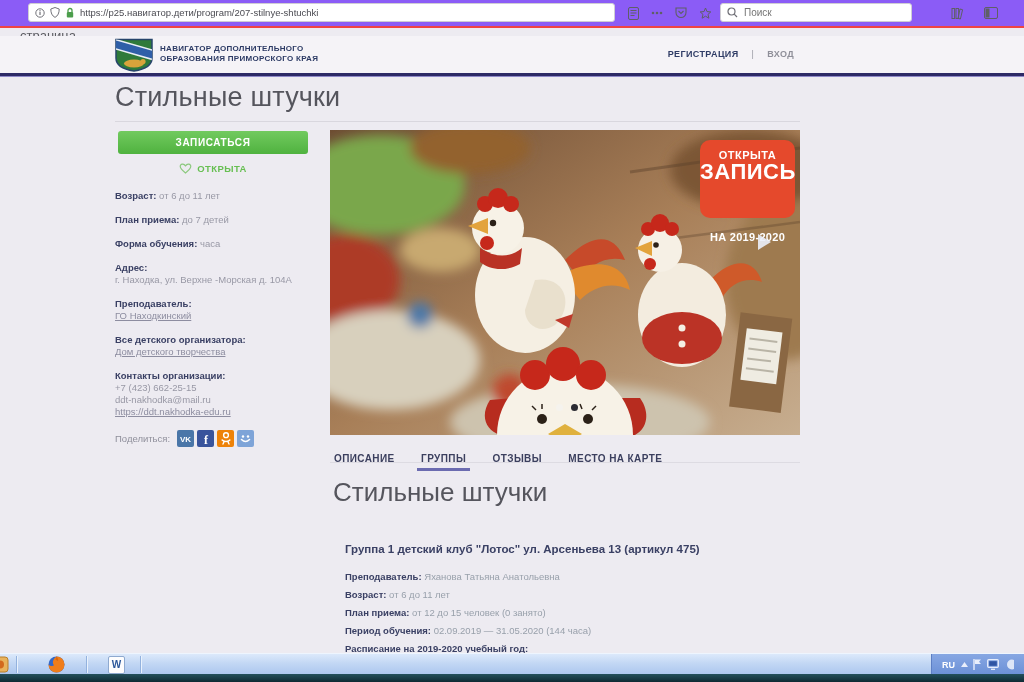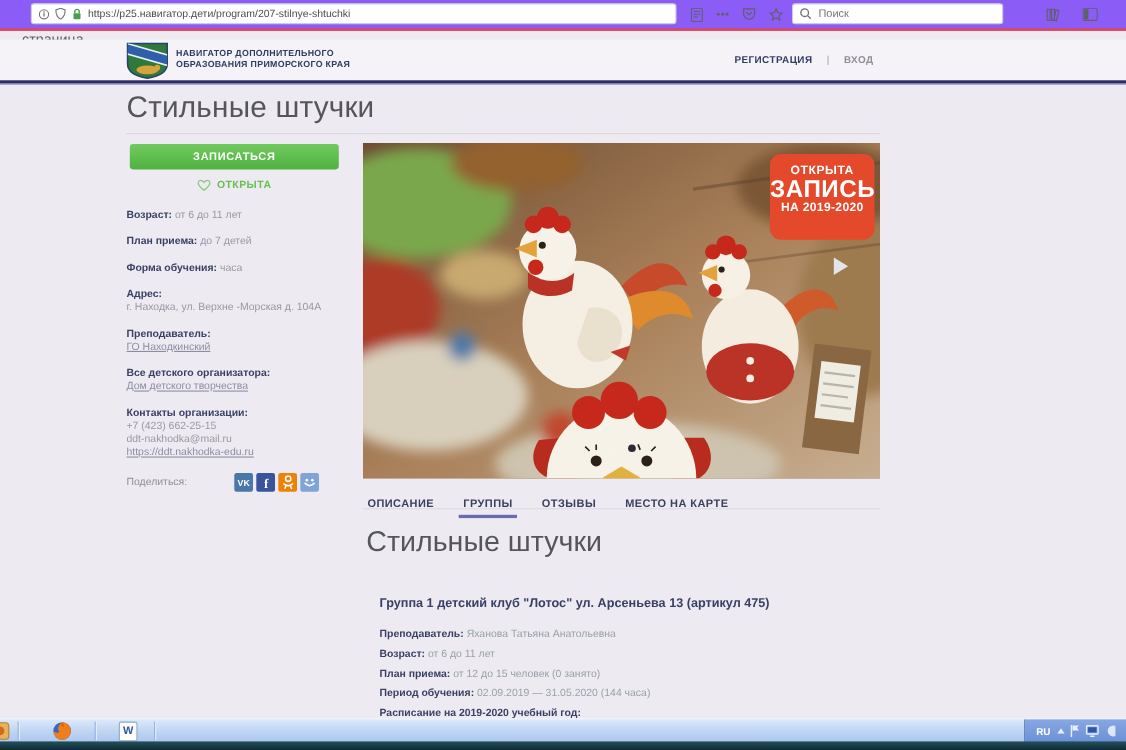--- a/index.html
+++ b/index.html
@@ -48,30 +48,30 @@
   .postpone svg{margin-right:5px;}
   .details{margin-top:16px;}
   .d-item{margin-bottom:12px;font-size:9.5px;line-height:12px;}
   .dlabel{font-weight:bold;color:#3a4064;}
   .dvalue{color:#9898a5;}
   .dlink{color:#8d8da0;text-decoration:underline;cursor:pointer;}
   .share{display:flex;align-items:center;margin-top:6px;}
   .share-label{font-size:9.5px;color:#8f8f9b;margin-right:7px;}
   .sicon{width:17px;height:17px;border-radius:2px;margin-right:3px;display:flex;align-items:center;
          justify-content:center;cursor:pointer;}
-  .sicon.vk{background:#4a76a8;margin-left:36px;} .sicon.fb{background:#39549c;}
+  .sicon.vk{background:#4a76a8;} .sicon.fb{background:#39549c;}
   .sicon.ok{background:#ee8208;} .sicon.mm{background:#7ea4d8;}
 
   
   .carousel{position:absolute;left:330px;top:130px;width:470px;height:305px;overflow:hidden;background:#9b7a55;}
   .badge{position:absolute;right:5px;top:10px;width:95px;height:78px;background:#e5492c;border-radius:10px;
          color:#fff;text-align:center;font-weight:bold;padding-top:9px;box-sizing:border-box;}
   .badge .b1{font-size:11px;letter-spacing:.5px;}
   .badge .b2{font-size:22px;letter-spacing:.5px;line-height:22px;}
-  .badge .b3{font-size:11px;letter-spacing:.3px;}
+  .badge .b3{font-size:11px;letter-spacing:.3px;margin-top:48px;}
   .car-next{position:absolute;left:428px;top:104px;width:0;height:0;cursor:pointer;
          border-top:8px solid transparent;border-bottom:8px solid transparent;border-left:13px solid rgba(235,240,250,.9);}
   .car-dots{position:absolute;left:226px;top:274px;display:flex;}
   .dot{width:7px;height:7px;border-radius:50%;margin-right:8px;cursor:pointer;}
   .dot.on{background:#f5f3ee;} .dot.off{background:#2b2b33;}
 
   
   .tabs{position:absolute;left:332px;top:448px;}
   .tab{position:relative;display:inline-block;margin-right:18px;font-size:10px;font-weight:bold;
        color:#3b3f5e;letter-spacing:.4px;cursor:pointer;padding:0 2px;}

